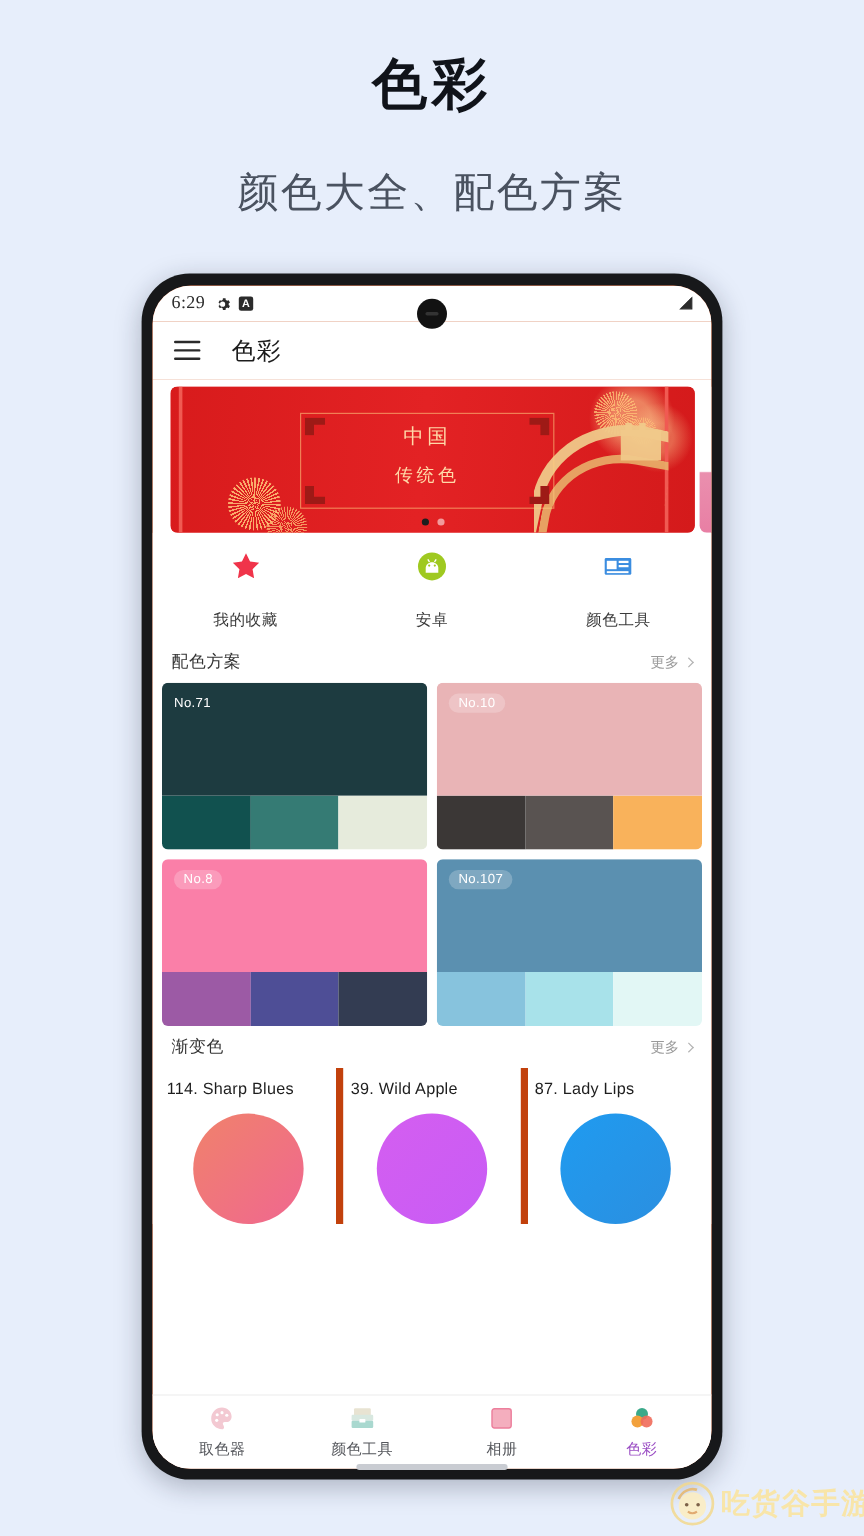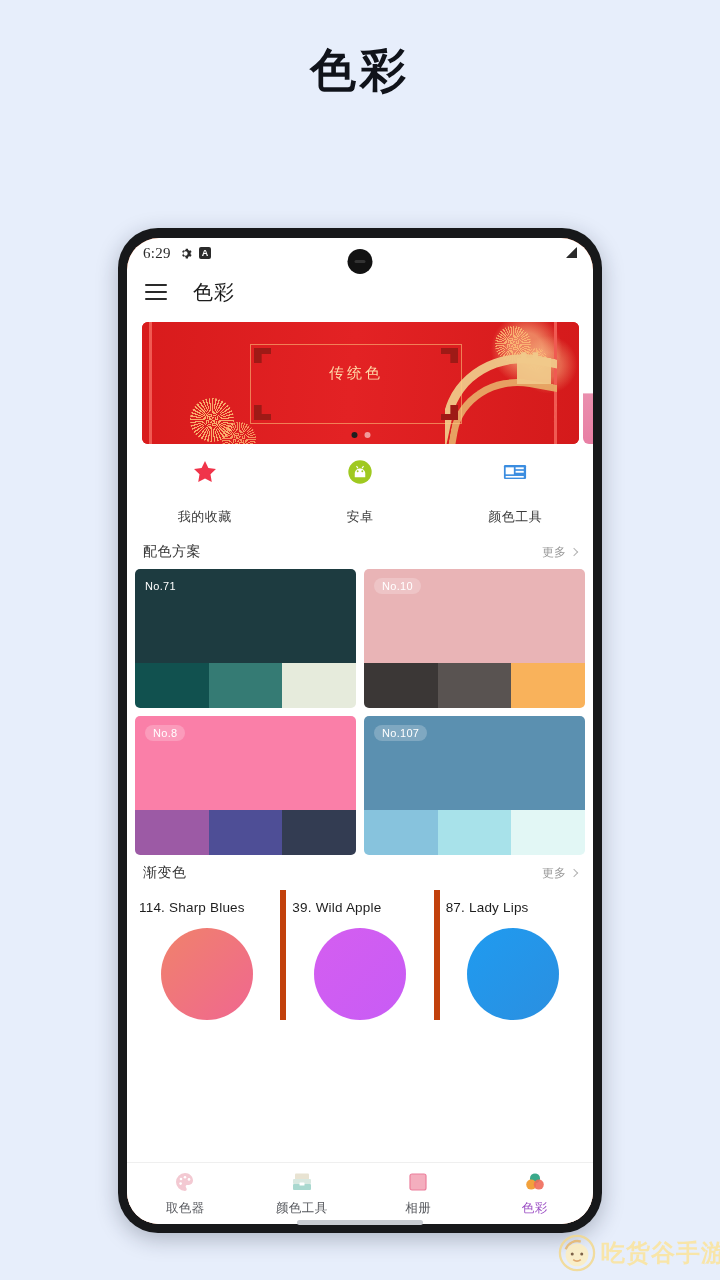--- a/index.html
+++ b/index.html
@@ -386,20 +386,21 @@
     color: #fbe49b;
     letter-spacing: 1px;
     white-space: nowrap;
   }
 </style>
 </head>
 <body>
 
 <div class="promo">
   <div class="promo-title">色彩</div>
+  <div class="promo-sub">颜色大全、配色方案</div>
 </div>
 
 <div class="phone">
   <div class="phone-inner">
 
     <div class="statusbar">
       <span class="sb-time">6:29</span>
       <span class="sb-icons">
         <svg class="sb-gear" viewBox="0 0 24 24">
           <path fill="#2b2b2b" d="M12 8a4 4 0 100 8 4 4 0 000-8zm9.4 4a7.4 7.4 0 01-.1 1.2l2 1.6-2 3.4-2.4-1a7.5 7.5 0 01-2 1.2l-.4 2.6h-4l-.4-2.6a7.5 7.5 0 01-2-1.2l-2.4 1-2-3.4 2-1.6a7.4 7.4 0 010-2.4l-2-1.6 2-3.4 2.4 1a7.5 7.5 0 012-1.2l.4-2.6h4l.4 2.6c.7.3 1.4.7 2 1.2l2.4-1 2 3.4-2 1.6c.1.4.1.8.1 1.2z"></path>
@@ -441,20 +442,21 @@
             <span class="wall-path2"></span>
             <span class="tower"></span>
           </div>
           <div class="b-frame">
             <span class="b-corner tl"></span>
               <span class="b-corner tr"></span>
             <span class="b-corner bl"></span>
               <span class="b-corner br"></span>
           </div>
           <div class="b-text">
+            <div class="b-t1">中国</div>
             <div class="b-t2">传统色</div>
           </div>
           <div class="dots">
             <span class="dot on"></span>
             <span class="dot"></span>
           </div>
         </div>
         <div class="banner-next"></div>
       </div>
 

